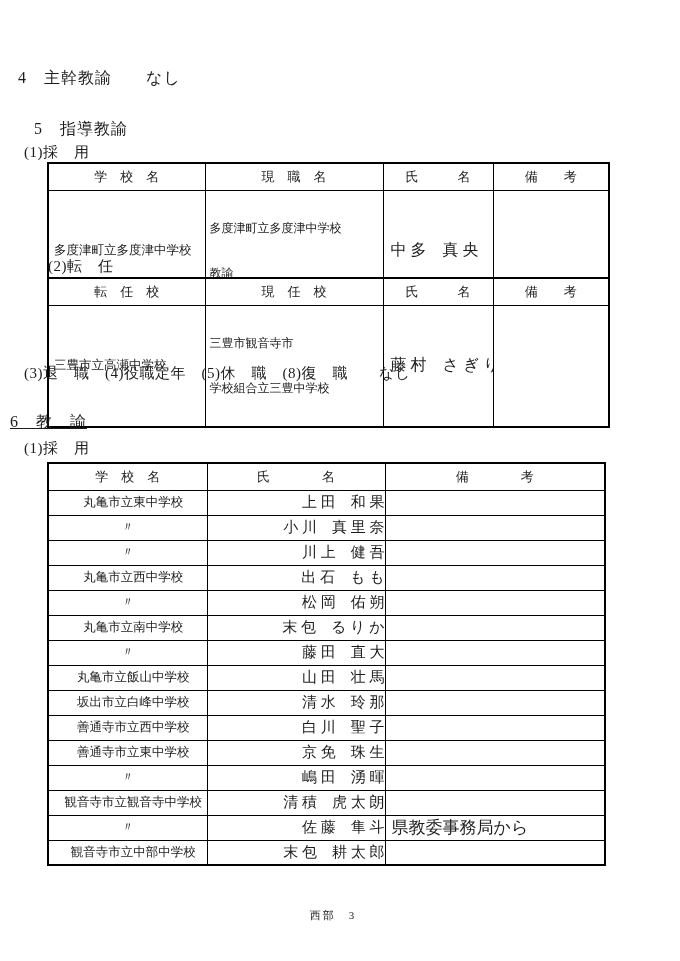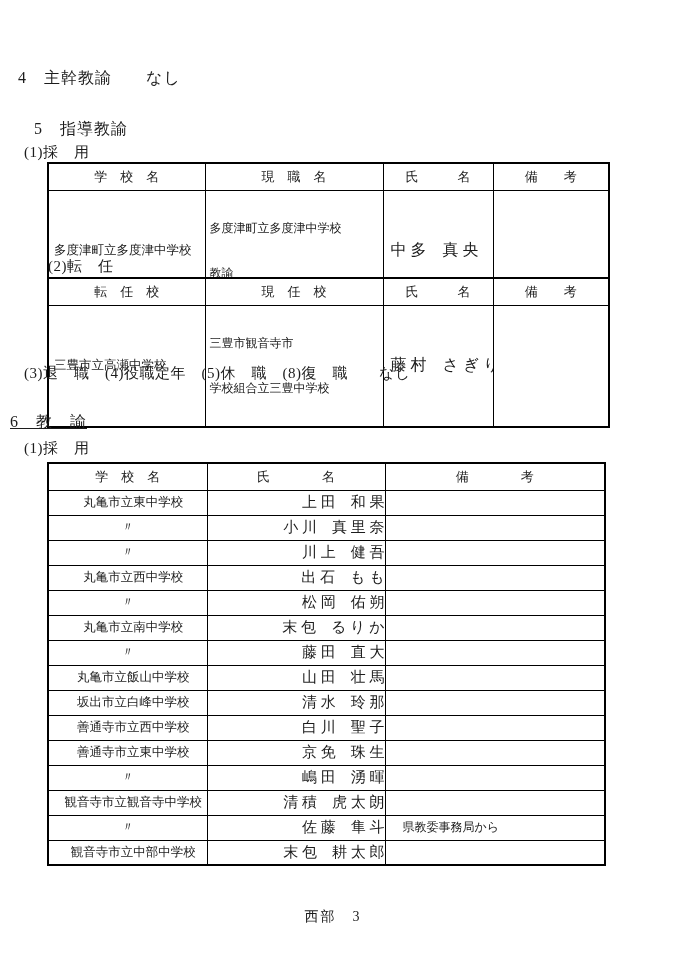--- a/index.html
+++ b/index.html
@@ -29,23 +29,23 @@
   .small td.pos    { font-size:12px; padding-left:4px; line-height:1.25; }
   .small td.pos span { display:block; }
   .small td.name   { font-size:16px; padding-left:7px; text-align:left; }
   .small td.remark { font-size:12px; padding-left:5px; }
 
   
   .big tbody tr { height:25px; }
   .big td.school { font-size:12.5px; padding-left:11px; text-align:center; }
   .big td.school.c { text-align:center; padding-left:0; }
   .big td.name   { font-size:15px; text-align:right; }
-  .big td.remark { font-size:12px; padding-left:17px; text-align:left; }
-
-  .footer { font-size:14px; letter-spacing:2px; text-align:center; white-space:pre; }
+  .big td.remark { font-size:17px; padding-left:6px; text-align:left; }
+
+  .footer { font-size:11px; letter-spacing:2px; text-align:center; white-space:pre; }
 </style>
 </head>
 <body>
 
 <div class="abs h-main" style="left:18px; top:68px;">4　主幹教諭　　なし</div>
 <div class="abs h-main" style="left:34px; top:119px;">5　指導教諭</div>
 <div class="abs h-sub" style="left:24px; top:143px;">(1)採　用</div>
 
 <table class="tbl small" style="left:47px; top:162px; width:561px;">
   <colgroup>

